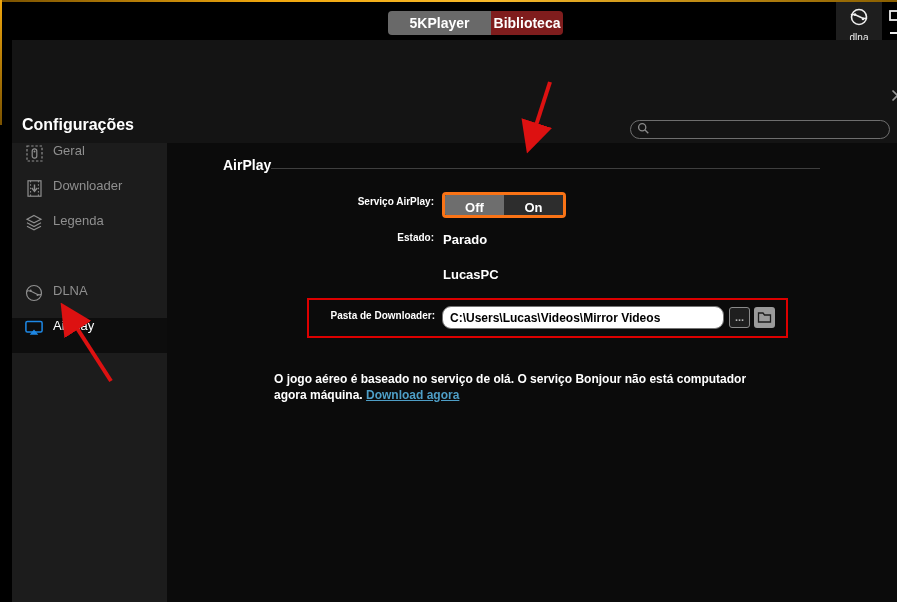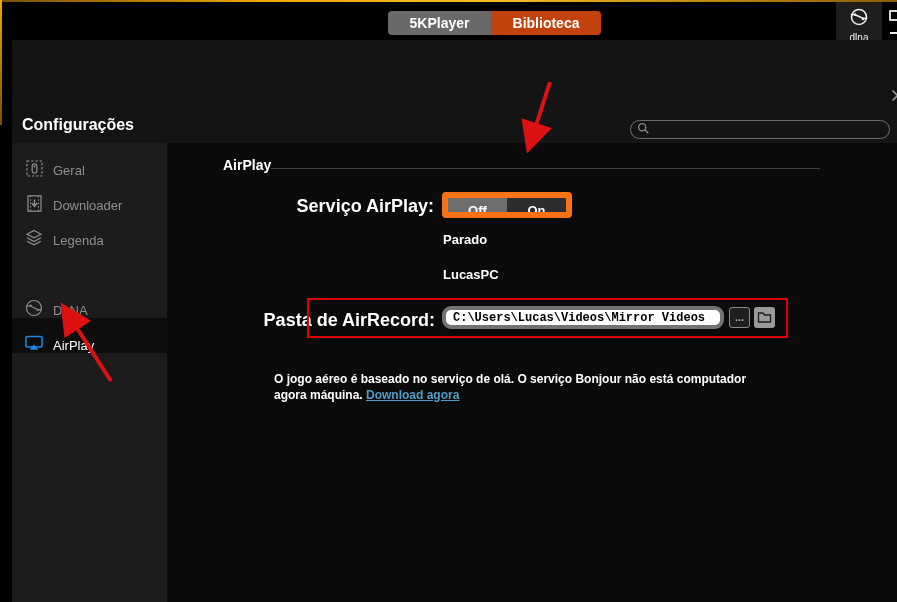--- a/index.html
+++ b/index.html
@@ -12,64 +12,64 @@
     background:linear-gradient(90deg,#7a5200,#f0a70e 30%,#f7b92a 55%,#8a5f00); }
   .left-accent { position:absolute; left:0; top:0; width:2px; height:125px;
     background:linear-gradient(180deg,#f0a70e,#7a5200); }
 
   
   .titlebar { position:absolute; left:0; top:2px; width:897px; height:38px; background:#000;margin-left:36px; }
   .tabgroup { position:absolute; left:352px; top:9px; height:24px; display:flex; border-radius:4px; overflow:hidden; }
   .tab { height:24px; display:flex; align-items:center; justify-content:center;
     color:#fff; font-weight:bold; font-size:14px; cursor:default; }
   .tab.player { width:103px; background:#696969; }
-  .tab.library { width:110px; background:#c2410c; }
+  .tab.library { width:72px; background:#7f1d1d; }
 
   .dlna-btn { position:absolute; left:800px; top:0; width:46px; height:45px; background:#1e1e1e;
     display:flex; flex-direction:column; align-items:center; justify-content:center; }
   .dlna-btn .dlna-word { color:#eee; font-size:10px; margin-top:1px; }
 
   .winbtn { position:absolute; display:flex; align-items:center; justify-content:center; }
 
   
   .settings { position:absolute; left:12px; top:40px; width:897px; height:592px; background:#141414; }
   .settings-close { position:absolute; left:875px; top:45px; width:20px; height:20px;
     display:flex; align-items:center; justify-content:center; }
   .settings-title { position:absolute; left:10px; top:76px; color:#fff; font-size:16px; font-weight:bold; }
   .searchbox { position:absolute; left:618px; top:80px; width:260px; height:19px;
     border:1px solid #6e6e6e; border-radius:10px; background:transparent;
     display:flex; align-items:center; padding-left:6px; }
   .searchbox input { background:transparent; border:none; outline:none; color:#ccc; font-size:11px; width:220px; }
 
   
   .sidebar { position:absolute; left:0; top:103px; width:155px; height:499px; background:#1c1c1c; }
-  .side-item { position:absolute; left:0; width:155px; height:35px; display:flex; align-items:flex-end; cursor:default; }
+  .side-item { position:absolute; left:0; width:155px; height:35px; display:flex; align-items:flex-start; cursor:default; }
   .side-item .sicon { width:20px; height:20px; margin-left:12px; display:flex; align-items:center; justify-content:center; }
   .side-item .slabel { margin-left:9px; color:#8f8f8f; font-size:13px; }
   .side-item.active { background:#0d0d0d; }
   .side-item.active .slabel { color:#ffffff; }
 
   
   .main { position:absolute; left:155px; top:103px; width:742px; height:499px; background:#0b0b0b; }
   .section-title { position:absolute; left:56px; top:14px; color:#fff; font-size:14px; font-weight:bold; }
   .section-line { position:absolute; left:104px; top:25px; width:549px; height:1px; background:#3f3f3f; }
 
-  .flabel { position:absolute; color:#fff; font-size:18px; font-weight:bold; text-align:right; width:230px; }
+  .flabel { position:absolute; color:#fff; font-size:10px; font-weight:bold; text-align:right; width:230px; }
   .fvalue { position:absolute; color:#fff; font-size:13px; font-weight:bold; }
 
   .toggle { position:absolute; left:275px; top:49px; height:26px; display:flex;
-    border:6px solid #f97316; border-radius:4px; overflow:hidden; }
+    border:3px solid #f97316; border-radius:4px; overflow:hidden; }
   .toggle .seg { width:59px; height:24px; display:flex; align-items:center; justify-content:center;
     color:#fff; font-size:13px; font-weight:bold; cursor:default; }
   .seg.off { background:#6e6e6e; }
   .seg.on { background:#2d2d2d; }
 
   .folder-input { position:absolute; left:275px; top:163px; width:282px; height:23px;
-    background:#fff; border:4px solid #737373; border-radius:9px; color:#000;
-    font-size:12px; font-weight:bold; padding:0 7px; outline:none; font-family:Liberation Mono, monospace; }
+    background:#fff; border:1px solid #737373; border-radius:9px; color:#000;
+    font-size:12px; font-weight:bold; padding:0 7px; outline:none; font-family:Liberation Sans, sans-serif; }
   .browse-btn { position:absolute; left:562px; top:164px; width:21px; height:21px;
     background:#1f1f1f; border:1px solid #8a8a8a; border-radius:3px; color:#b5b5b5;
     font-size:11px; font-weight:bold; display:flex; align-items:flex-end; justify-content:center; padding-bottom:4px; }
   .folderbtn { position:absolute; left:587px; top:164px; width:21px; height:21px;
     background:#9a9a9a; border-radius:3px; display:flex; align-items:center; justify-content:center; }
 
   .note { position:absolute; left:107px; top:228px; width:520px; color:#fff;
     font-size:12px; font-weight:bold; line-height:16px; }
   .note a { color:#4e9ec6; text-decoration:underline; cursor:pointer; }
 
@@ -200,25 +200,26 @@
     <div class="main">
       <div class="section-title">AirPlay</div>
       <div class="section-line"></div>
 
       <div class="flabel" style="left:37px; top:53px;">Serviço AirPlay:</div>
       <div class="toggle">
         <div class="seg off">Off</div>
         <div class="seg on">On</div>
       </div>
 
+      <div class="flabel" style="left:37px; top:89px;">Estado:</div>
       <div class="fvalue" style="left:276px; top:89px;">Parado</div>
 
       <div class="fvalue" style="left:276px; top:124px;">LucasPC</div>
 
-      <div class="flabel" style="left:38px; top:167px;">Pasta de AirRecord:</div>
+      <div class="flabel" style="left:38px; top:167px;">Pasta de Downloader:</div>
       <input class="folder-input" type="text" value="C:\Users\Lucas\Videos\Mirror Videos" style="">
       <div class="browse-btn">...</div>
       <div class="folderbtn">
         <svg width="15" height="13" viewBox="0 0 15 13">
           <path d="M1.5 2 H6 L7.5 4 H13.5 V11 H1.5 Z" fill="none" stroke="#1c1c1c" stroke-width="1.3"></path>
         </svg>
       </div>
 
       <div class="note">
         <span>O jogo aéreo é baseado no serviço de olá. O serviço Bonjour não está computador</span><br>

